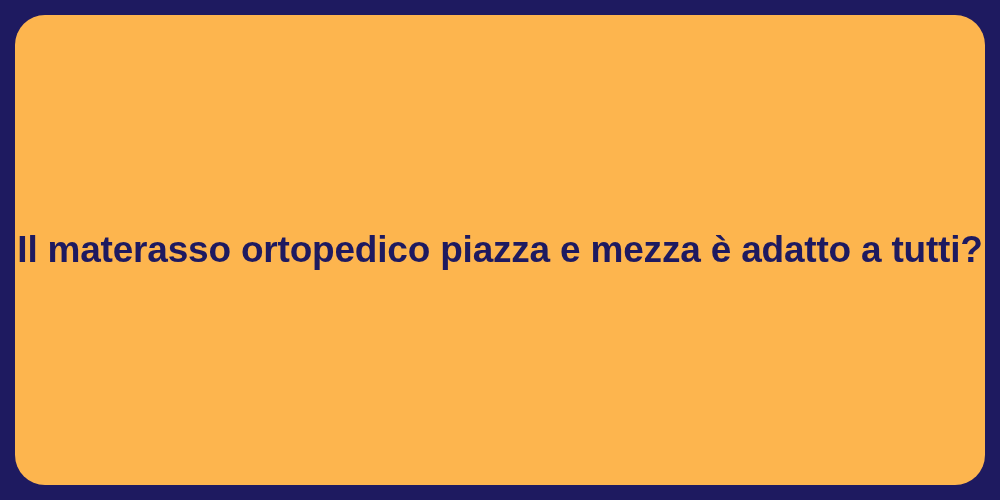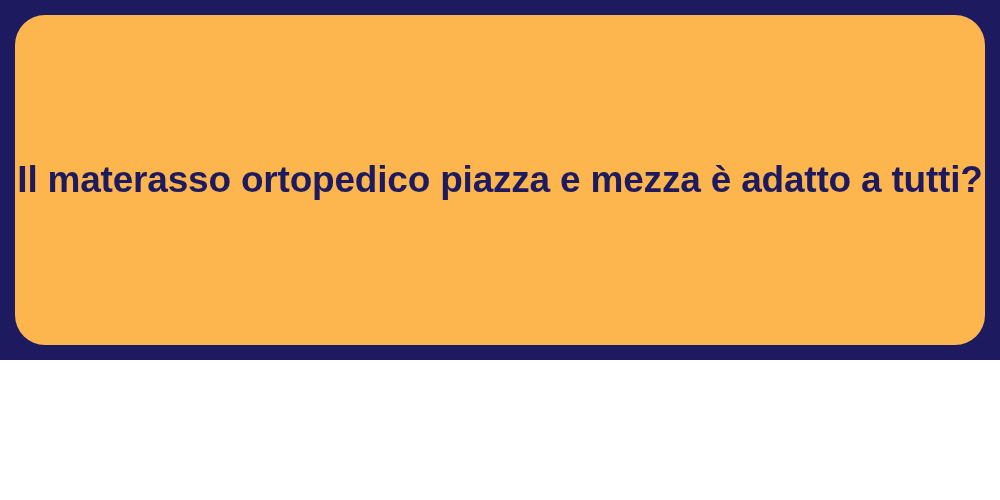--- a/index.html
+++ b/index.html
@@ -12,21 +12,21 @@
     height: 500px;
     overflow: hidden;
     font-family: "Liberation Sans", sans-serif;
   }
 
   
   #banner-frame {
     position: relative;
     box-sizing: border-box;
     width: 1000px;
-    height: 360px;
+    height: 500px;
     background: #1e1a60;
     padding: 15px;
   }
 
   
   #banner-card {
     box-sizing: border-box;
     width: 100%;
     height: 100%;
     background: #fdb54e;

